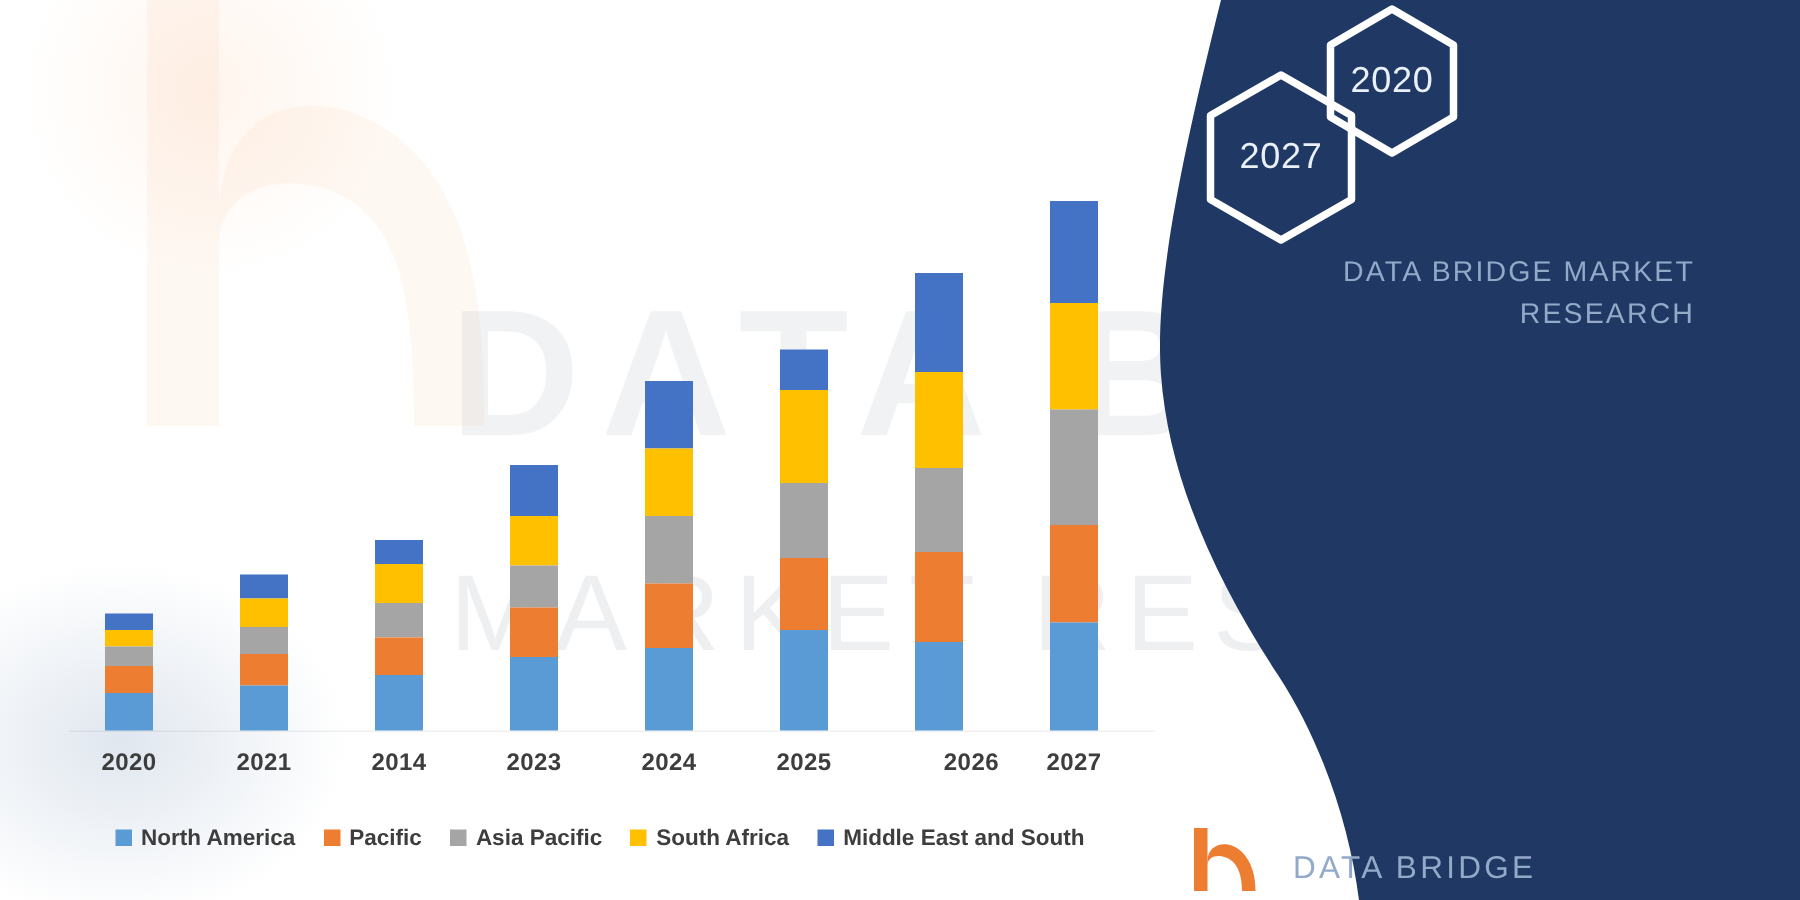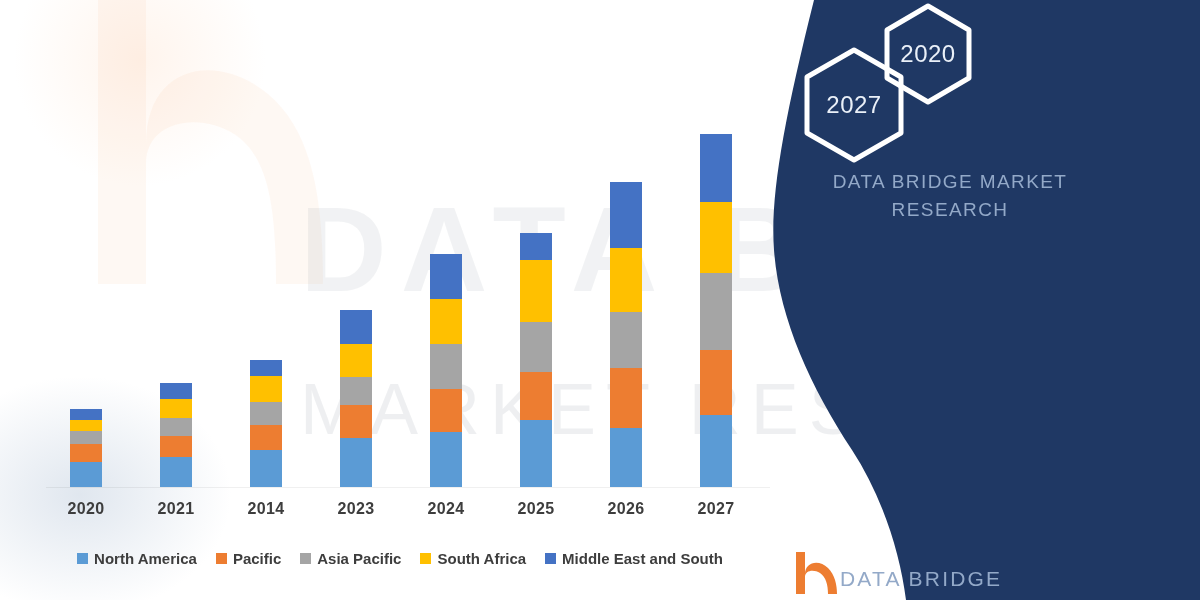--- a/index.html
+++ b/index.html
@@ -46,26 +46,26 @@
   .hex{position:absolute;}
   .hex svg{display:block;overflow:visible;}
   .hex .hlabel{
     position:absolute;inset:0;display:flex;align-items:center;justify-content:center;
     color:#eaf0f8;font-size:24px;font-weight:400;letter-spacing:.5px;
   }
   #hex-2027{left:32px;top:46px;width:104px;height:118px;}
   #hex-2020{left:112px;top:2px;width:92px;height:104px;}
 
   .brand-lines{
-    position:absolute;left:0;top:168px;width:360px;text-align:center;
+    position:absolute;left:0;top:168px;width:360px;text-align:right;
     color:#93a9c8;font-size:19px;letter-spacing:1.4px;line-height:1.45;
     font-weight:400;
   }
 
-  .logo{position:absolute;left:24px;bottom:6px;display:flex;align-items:flex-end;gap:0;}
+  .logo{position:absolute;left:24px;bottom:6px;display:flex;align-items:flex-end;gap:22px;}
   .logo-mark{width:46px;height:42px;}
   .logo-word{
     color:#93a9c8;font-size:21px;letter-spacing:2.2px;font-weight:400;
     padding-bottom:3px;
   }
 
   
   #chart{position:absolute;left:0;top:0;width:820px;height:600px;}
   .plot{position:absolute;left:0;top:0;width:820px;height:600px;}
   .bar-group{position:absolute;bottom:113px;width:32px;}
@@ -181,21 +181,21 @@
           <div class="seg" title="North America" style="height: 72.012px; background: rgb(91, 155, 213);"></div>
         </div>
       </div>
     <div class="xlabels" id="xlabels">
         <div class="xlabel" style="left: 46px;">2020</div>
         <div class="xlabel" style="left: 136px;">2021</div>
         <div class="xlabel" style="left: 226px;">2014</div>
         <div class="xlabel" style="left: 316px;">2023</div>
         <div class="xlabel" style="left: 406px;">2024</div>
         <div class="xlabel" style="left: 496px;">2025</div>
-        <div class="xlabel" style="left: 586px;">2026</div>
+        <div class="xlabel" style="left: 586px; text-align: right;">2026</div>
         <div class="xlabel" style="left: 676px;">2027</div>
       </div>
     <div class="legend" id="legend">
         <div class="legend-item">
           <span class="legend-swatch" style="background: rgb(91, 155, 213);"></span>
           <span class="legend-label">North America</span>
         </div>
         <div class="legend-item">
           <span class="legend-swatch" style="background: rgb(237, 125, 49);"></span>
           <span class="legend-label">Pacific</span>

